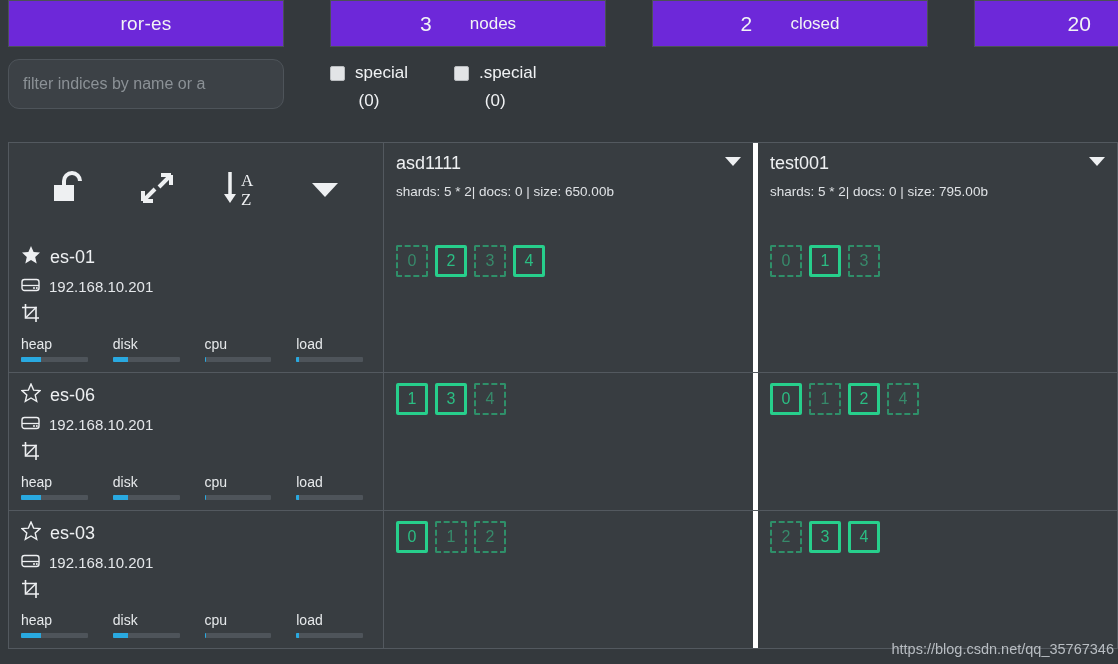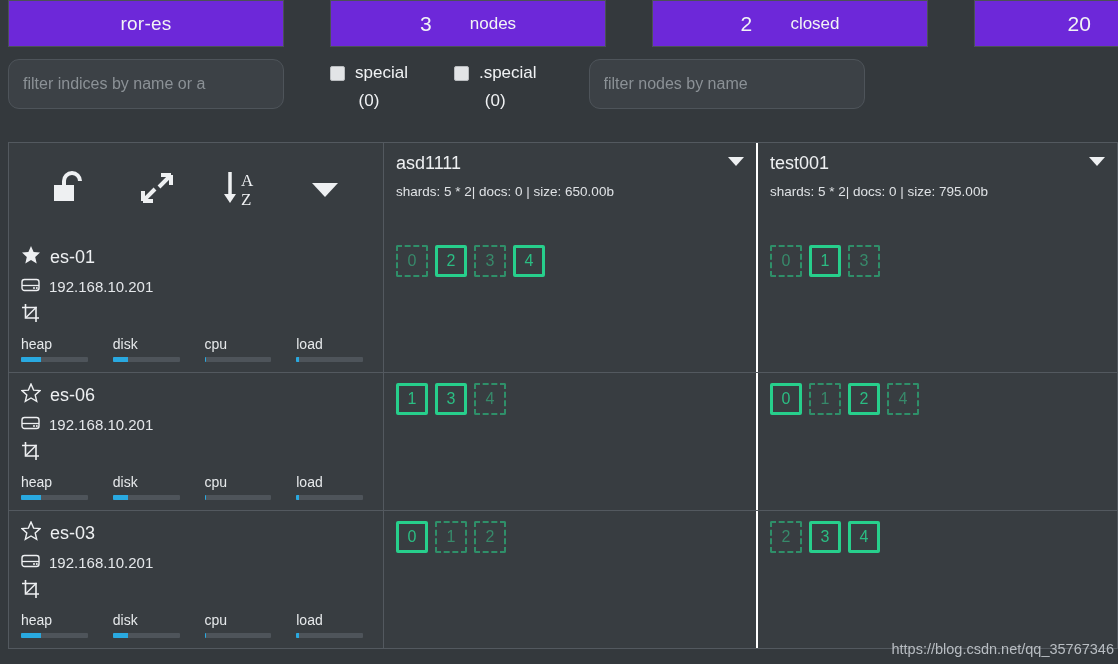--- a/index.html
+++ b/index.html
@@ -100,21 +100,21 @@
   .trow + .trow { border-top: 1px solid #53595f; }
 
   .cell-nodecol {
     flex: 0 0 375px;
     border-right: 1px solid #53595f;
     padding: 10px 12px;
     position: relative;
   }
   .cell-index {
     flex: 0 0 374px;
-    border-right: 2px solid #ffffff;
+    border-right: 5px solid #ffffff;
     padding: 10px 12px;
     position: relative;
   }
   .cell-index.last { border-right: none; flex: 0 0 359px; }
 
   
   .header-row .cell-nodecol {
     display: flex;
     align-items: center;
     justify-content: space-around;
@@ -242,23 +242,20 @@
   </div>
 
   <div class="checkbox-group">
     <div class="checkbox-line">
       <span class="cbox"></span>
       <span class="cbox-label">.special</span>
     </div>
     <span class="cbox-count">(0)</span>
   </div>
 
-  <div class="nodes-filter-wrap">
-    <input class="filter-input" type="text" placeholder="filter nodes by name" style="">
-  </div>
 </div>
 
 <div class="table-wrap">
 
   <div class="trow header-row">
     <div class="cell-nodecol">
       <span class="hicon">
         <svg width="42" height="36" viewBox="0 0 42 36">
           <path d="M14 14 V10 a8 8 0 0 1 16 0" fill="none" stroke="#eef0f2" stroke-width="4"></path>
           <rect x="4" y="14" width="20" height="16" fill="#eef0f2"></rect>

